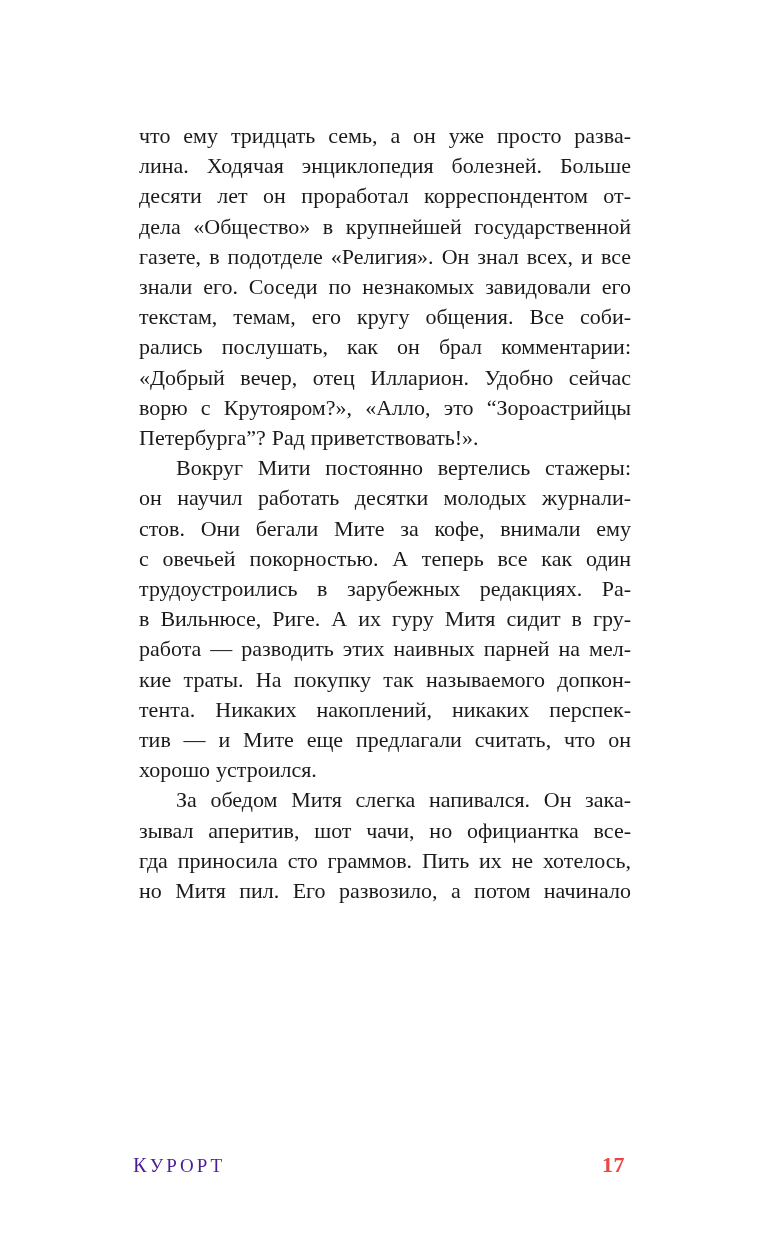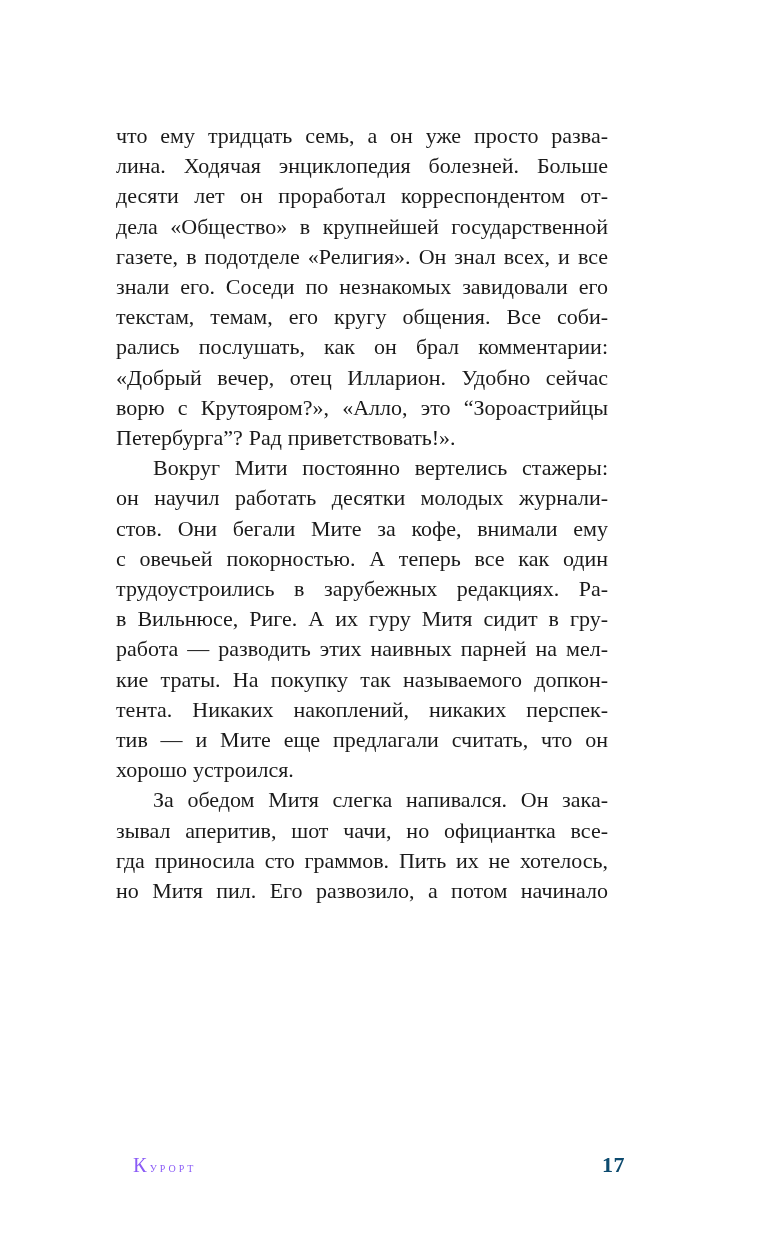--- a/index.html
+++ b/index.html
@@ -7,21 +7,21 @@
     position: relative;
     width: 768px;
     height: 1240px;
     background: #ffffff;
     font-family: "Liberation Serif", "DejaVu Serif", serif;
     color: #1a1a1a;
     overflow: hidden;
   }
   .text-block {
     position: absolute;
-    left: 116px;
+    left: 139px;
     top: 121px;
     width: 492px;
   }
   .para { margin: 0; padding: 0; }
   .line {
     font-size: 22px;
     line-height: 30.2px;
     text-align: justify;
     text-align-last: justify;
     word-spacing: 0.02em;
@@ -32,35 +32,35 @@
     position: absolute;
     left: 133px;
     top: 1110px;
     width: 492px;
     display: flex;
     justify-content: space-between;
     align-items: baseline;
   }
   .running-title {
     display: block;
-    font-size: 10px;
+    font-size: 19px;
     letter-spacing: 3px;
     text-transform: uppercase;
-    color: #8b5cf6;
+    color: #4c1d95;
     margin-top: 44px;
   }
   .running-title::first-letter {
     font-size: 20.5px;
     letter-spacing: 3px;
   }
   .page-number {
     font-size: 22px;
     font-weight: 700;
     letter-spacing: 0.5px;
-    color: #0c4a6e;
+    color: #ef4444;
   }
 </style>
 </head>
 <body>
 
 <div class="page">
 
   <main class="text-block">
 
     <div class="para">

